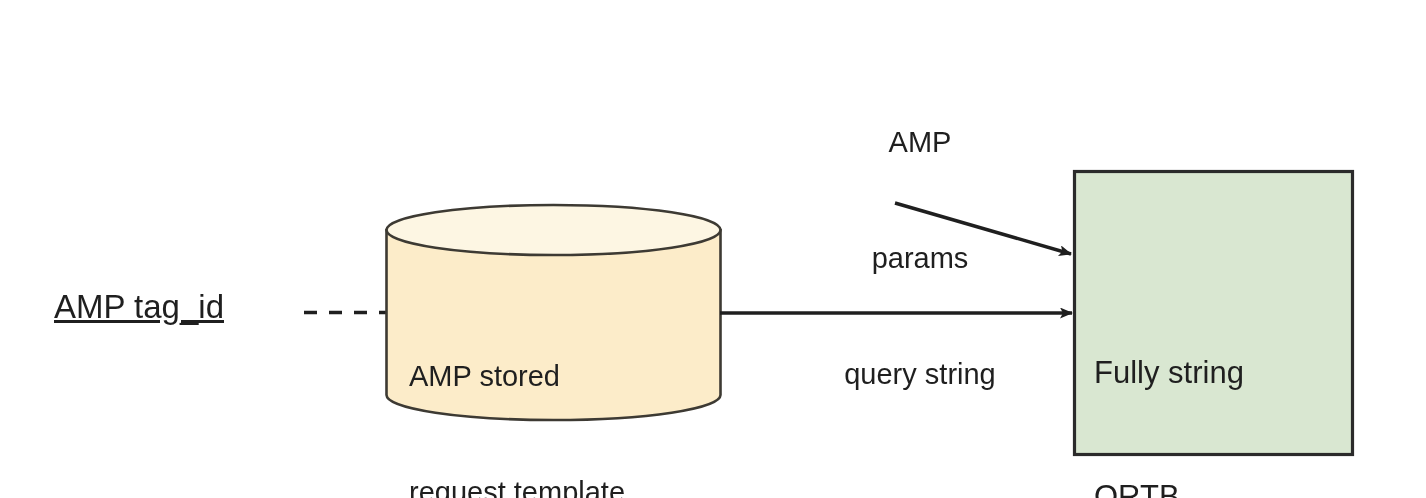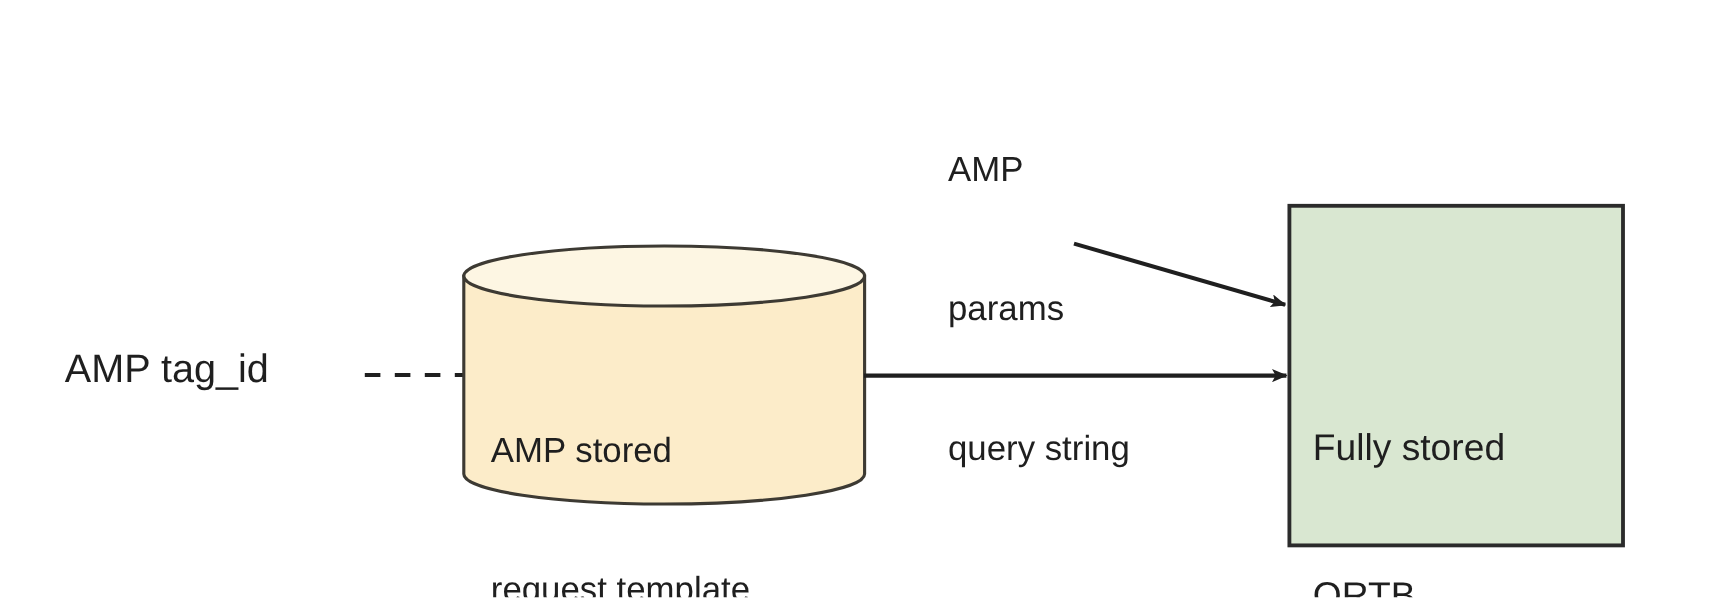--- a/index.html
+++ b/index.html
@@ -30,36 +30,37 @@
     font-family: "Liberation Sans", sans-serif;
     white-space: pre;
     line-height: 1.18;
   }
 
   
   #label-tag-id {
     left: 54px;
     top: 288px;
     font-size: 33px;
+    text-decoration: underline;
   }
 
   
   #cylinder-text {
     left: 409px;
     top: 280px;
     font-size: 29px;
     line-height: 1.33;
   }
 
   
   #label-query-params {
     left: 790px;
     top: 46px;
     width: 260px;
-    text-align: left;
+    text-align: center;
     font-size: 29px;
     line-height: 1.33;
   }
 
   
   #box-text {
     left: 1094px;
     top: 270px;
     font-size: 31px;
     line-height: 1.33;
@@ -98,17 +99,17 @@
     <div>request template</div>
   </div>
 
   <div class="txt" id="label-query-params">
     <div>AMP</div>
     <div>params</div>
     <div>query string</div>
   </div>
 
   <div class="txt" id="box-text">
-    <div>Fully stored</div>
+    <div>Fully string</div>
     <div>ORTB</div>
   </div>
 
 </div>
 
 </body></html>

